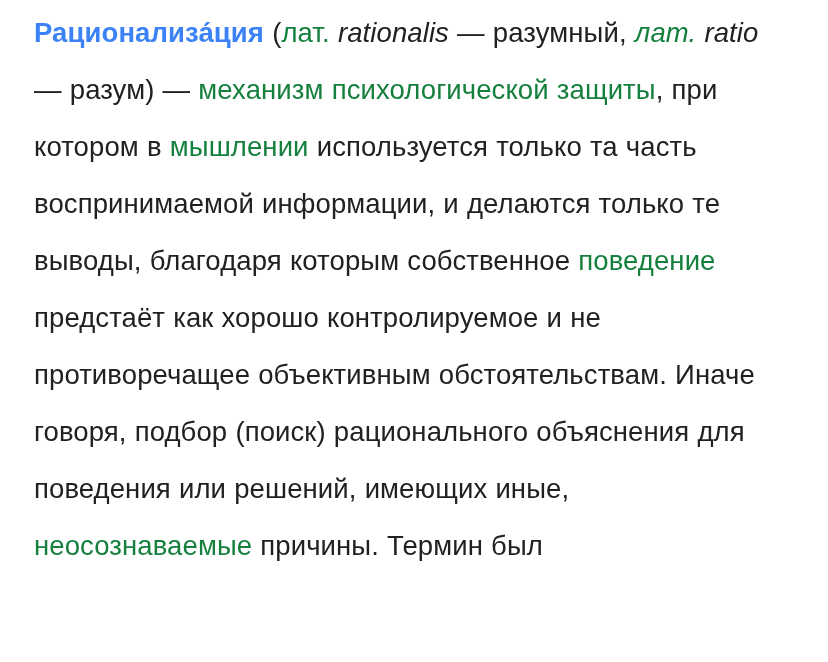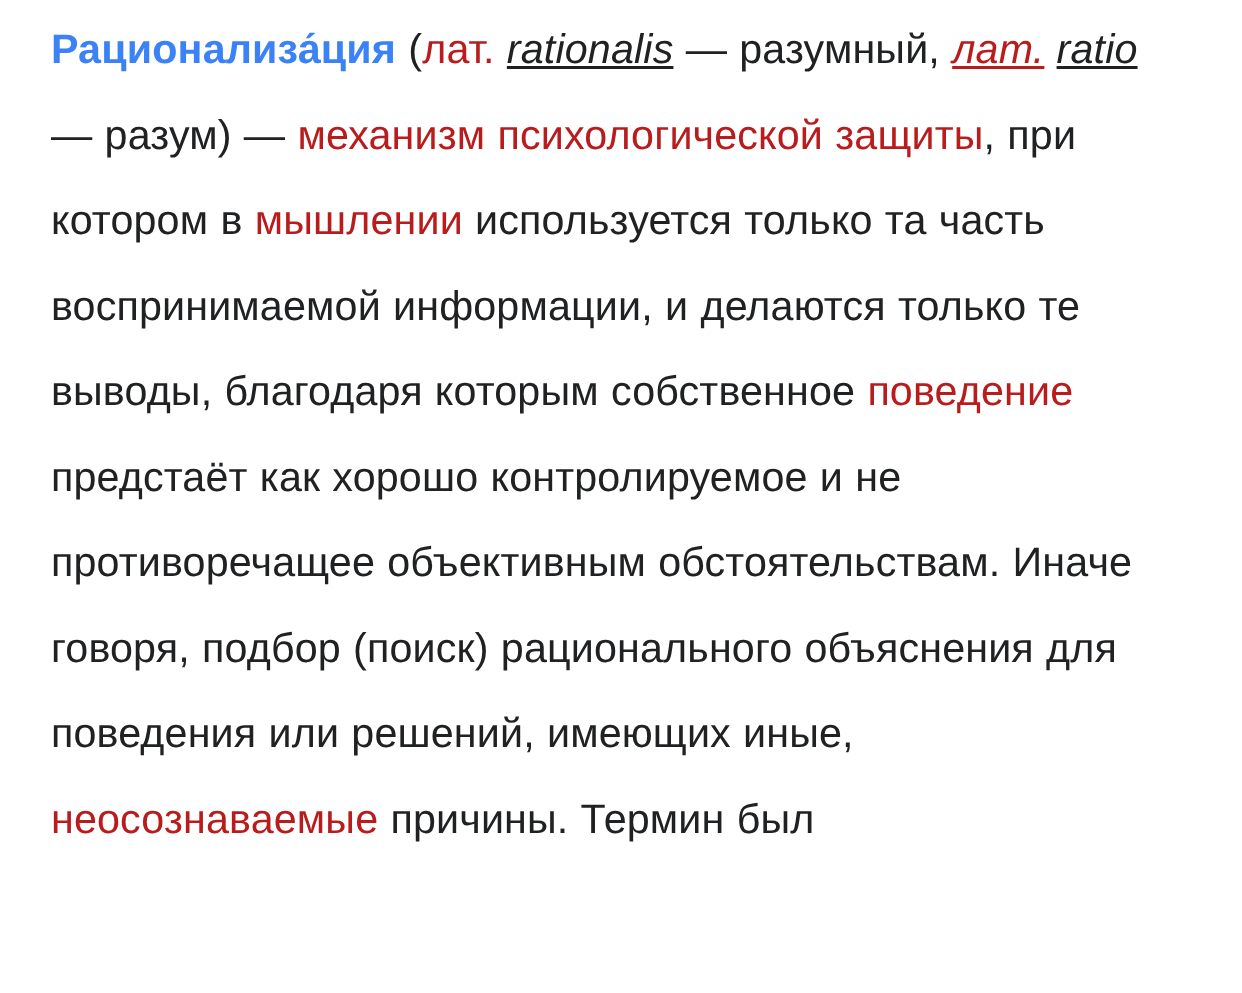--- a/index.html
+++ b/index.html
@@ -25,26 +25,25 @@
     color: #202122;
     letter-spacing: 0.1px;
     text-align: left;
     word-spacing: 0.4px;
   }
   .term {
     font-weight: bold;
     color: #3b82f6;
   }
   .wikilink {
-    color: #b91c1c;
+    color: #15803d;
     text-decoration: none;
   }
   .italic {
     font-style: italic;
-    text-decoration: underline;
   }
 </style>
 </head>
 <body>
 
 <div class="article">
   <p class="lead"><span class="term">Рационализа́ция</span><span> (</span><a class="wikilink" href="#">лат.</a><span> </span><span class="italic">rationalis</span><span> — разумный, </span><a class="wikilink italic" href="#">лат.</a><span> </span><span class="italic">ratio</span><span> — разум) — </span><a class="wikilink" href="#">механизм психологической защиты</a><span>, при котором в </span><a class="wikilink" href="#">мышлении</a><span> используется только та часть воспринимаемой информации, и делаются только те выводы, благодаря которым собственное </span><a class="wikilink" href="#">поведение</a><span> предстаёт как хорошо контролируемое и не противоречащее объективным обстоятельствам. Иначе говоря, подбор (поиск) рационального объяснения для поведения или решений, имеющих иные, </span><a class="wikilink" href="#">неосознаваемые</a><span> причины. Термин был</span></p>
 </div>
 
 </body></html>

